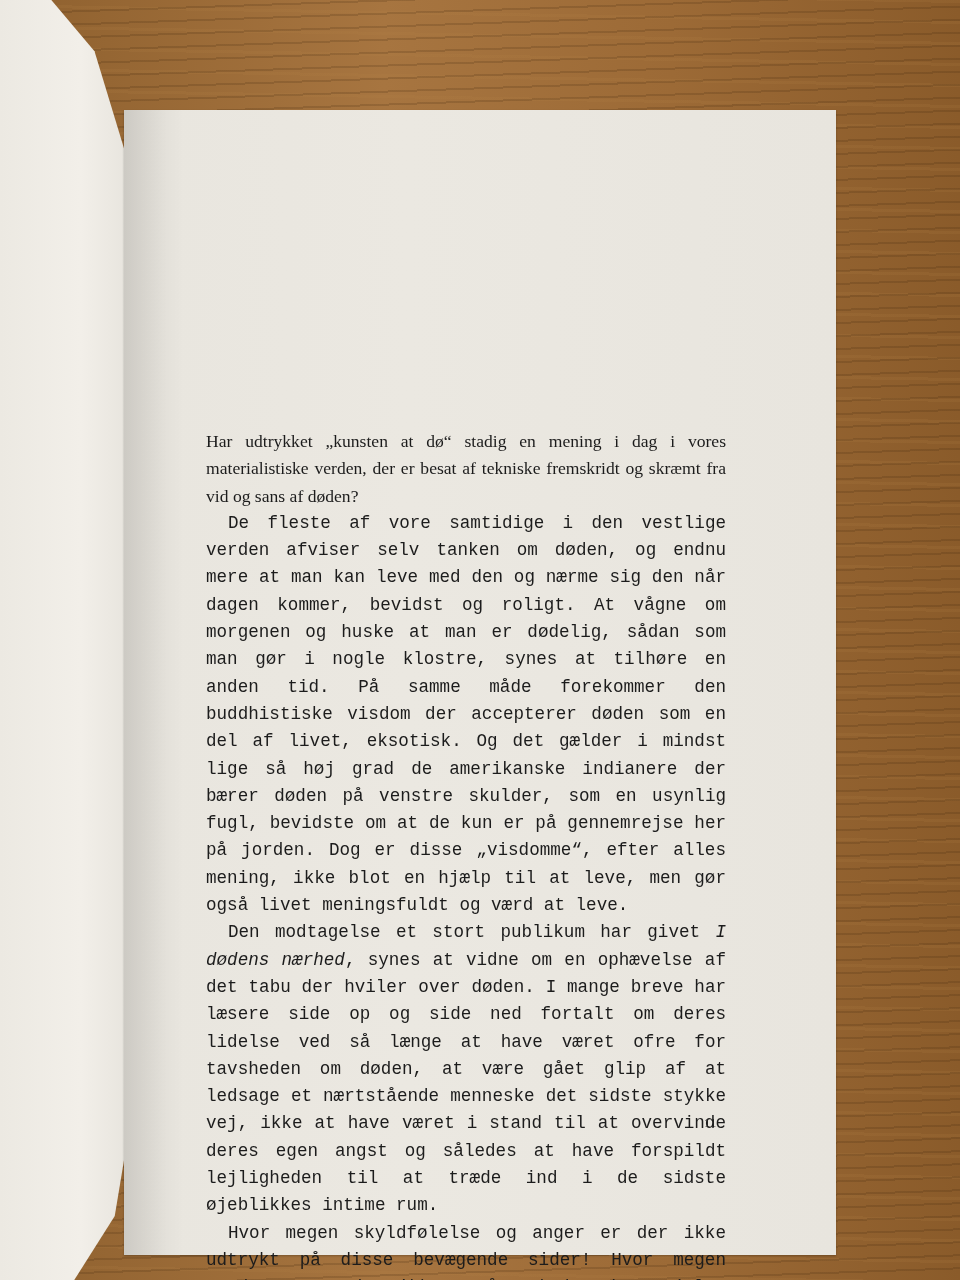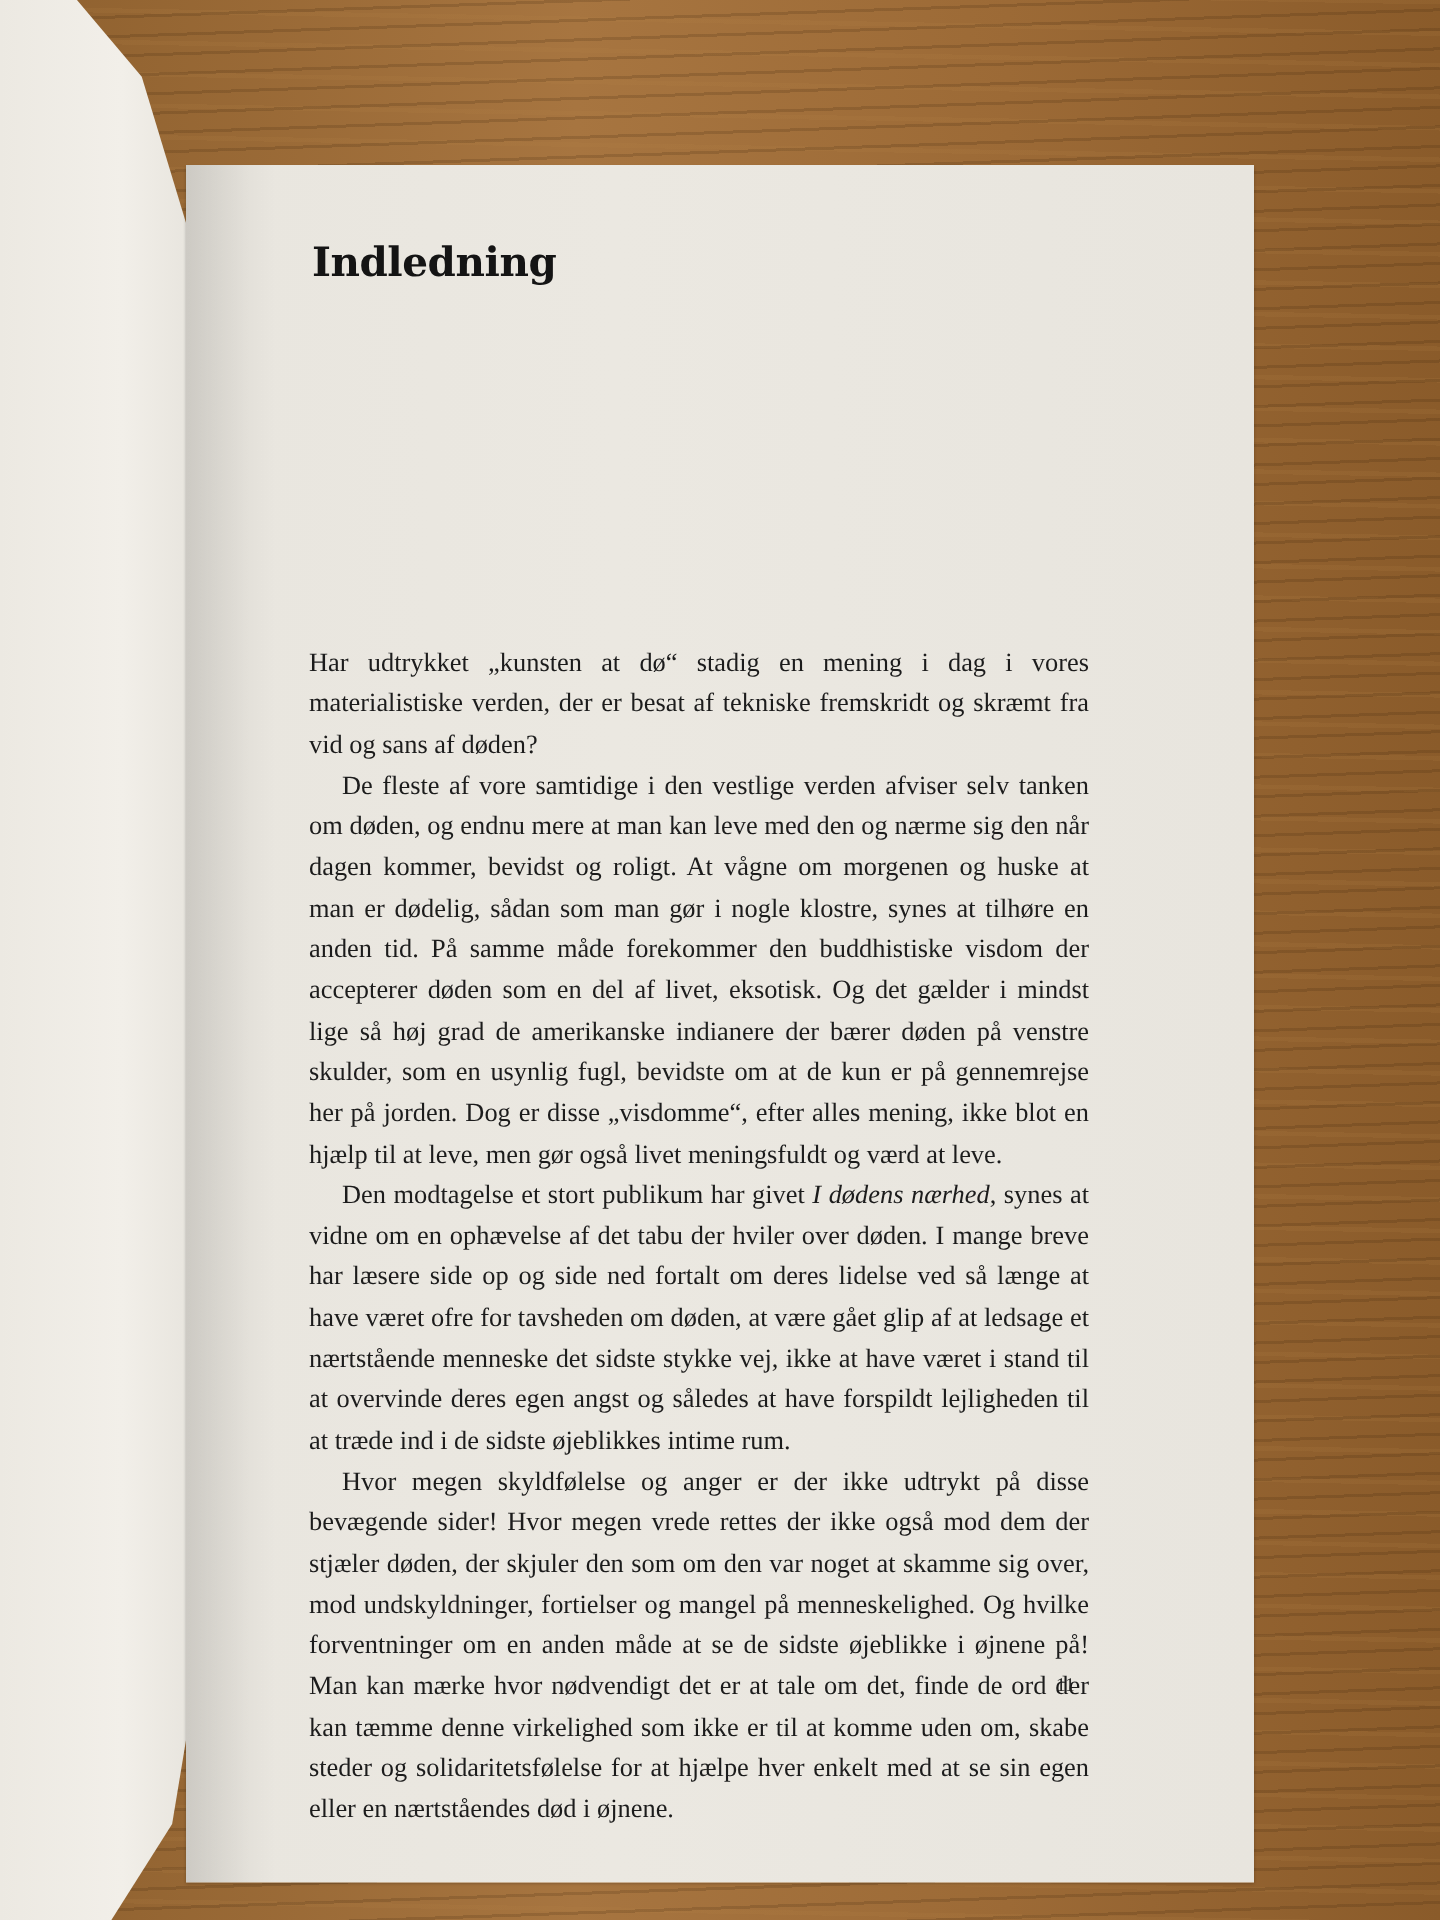--- a/index.html
+++ b/index.html
@@ -32,36 +32,35 @@
       font-family: "DejaVu Serif", serif; font-weight: bold;
       font-size: 27px; color: #141414; letter-spacing: -0.3px; margin: 0;
     }
     .body-text {
       position: absolute; left: 82px; top: 286px; width: 520px;
       font-size: 17.6px; line-height: 27.3px; color: #1c1c1c;
       text-align: justify;
       margin-top: 32px;
     }
     .body-text p { margin: 0; hyphens: manual; }
-    .body-text p.indent { text-indent: 22px; }
+    .body-text p.indent { text-indent: 22px; font-family: Liberation Mono, monospace; }
     .body-text em { font-style: italic; }
     .page-number {
       position: absolute; left: 580px; top: 1005px;
       font-size: 13px; color: #222;
     }
   </style>
 </head>
 <body>
 
 <div class="left-page"></div>
 
 <div class="right-page">
   <div class="gutter-shade"></div>
 
-  <h1 class="chapter-title">Indledning</h1>
 
   <div class="body-text">
     <p>Har udtrykket „kunsten at dø“ stadig en mening i dag i vores materialistiske verden, der er besat af tekniske fremskridt og skræmt fra vid og sans af døden?</p>
     <p class="indent">De fleste af vore samtidige i den vestlige verden afviser selv tanken om døden, og endnu mere at man kan leve med den og nærme sig den når dagen kommer, bevidst og roligt. At vågne om morgenen og huske at man er dødelig, sådan som man gør i nogle klostre, synes at tilhøre en anden tid. På samme måde forekommer den buddhistiske visdom der accepterer døden som en del af livet, eksotisk. Og det gælder i mindst lige så høj grad de amerikanske indianere der bærer døden på venstre skulder, som en usynlig fugl, bevidste om at de kun er på gennemrejse her på jorden. Dog er disse „visdomme“, efter alles mening, ikke blot en hjælp til at leve, men gør også livet meningsfuldt og værd at leve.</p>
     <p class="indent"><span>Den modtagelse et stort publikum har givet </span><em>I dødens nærhed</em><span>, synes at vidne om en ophævelse af det tabu der hviler over døden. I mange breve har læsere side op og side ned fortalt om deres lidelse ved så længe at have været ofre for tavsheden om døden, at være gået glip af at ledsage et nærtstående menneske det sidste stykke vej, ikke at have været i stand til at overvinde deres egen angst og således at have forspildt lejligheden til at træde ind i de sidste øjeblikkes intime rum.</span></p>
     <p class="indent">Hvor megen skyldfølelse og anger er der ikke udtrykt på disse bevægende sider! Hvor megen vrede rettes der ikke også mod dem der stjæler døden, der skjuler den som om den var noget at skamme sig over, mod undskyldninger, fortielser og mangel på menneskelighed. Og hvilke forventninger om en anden måde at se de sidste øjeblikke i øjnene på! Man kan mærke hvor nødvendigt det er at tale om det, finde de ord der kan tæmme denne virkelighed som ikke er til at komme uden om, skabe steder og solidaritetsfølelse for at hjælpe hver enkelt med at se sin egen eller en nærtståendes død i øjnene.</p>
   </div>
 
   <div class="page-number">11</div>
 </div>

